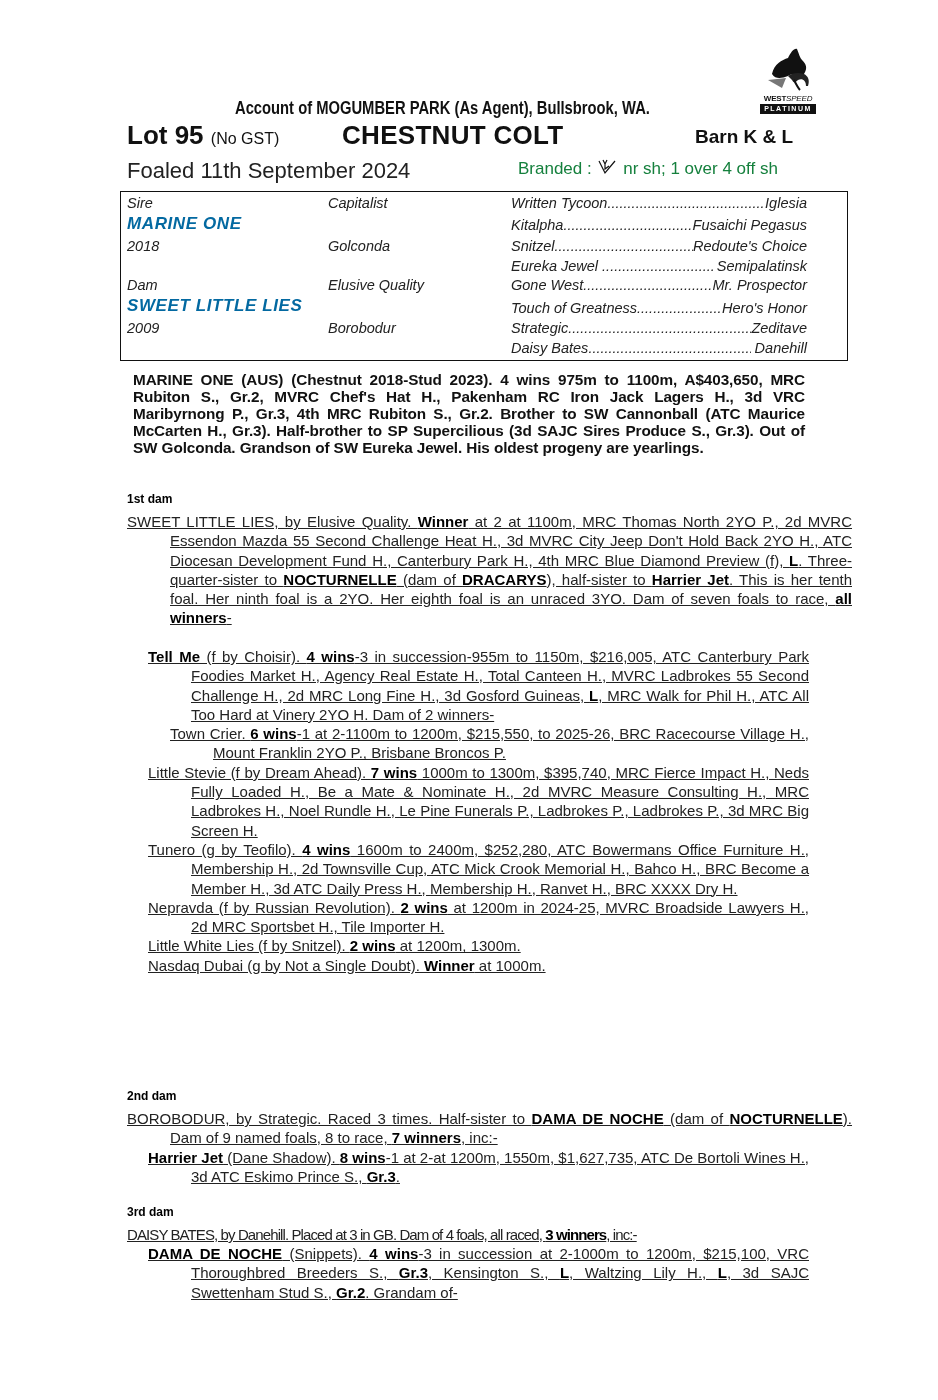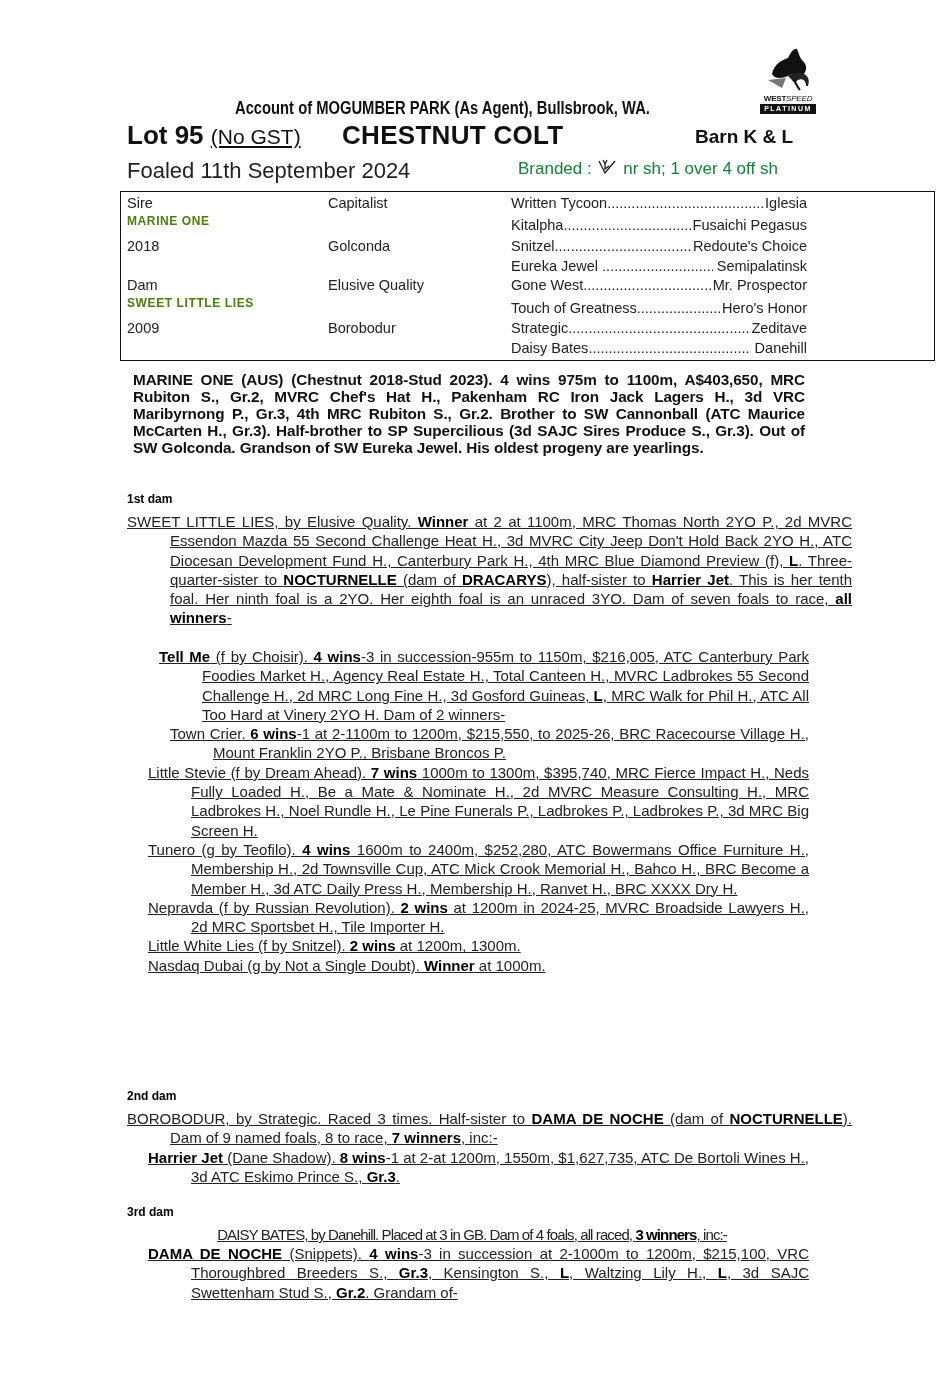--- a/index.html
+++ b/index.html
@@ -4,29 +4,29 @@
 <style>
   html, body { margin:0; padding:0; background:#ffffff; }
   body { width:938px; height:1400px; position:relative; overflow:hidden; color:#111; font-family:"Liberation Sans", sans-serif; }
   .abs { position:absolute; }
   .logo { left:758px; top:46px; width:60px; height:70px; }
   .logo-text { position:absolute; left:0; top:48px; width:60px; text-align:center; font-family:"Liberation Sans", sans-serif; font-size:8px; font-weight:bold; letter-spacing:-0.2px; }
   .logo-text i { font-weight:normal; font-style:italic; }
   .logo-badge { position:absolute; left:2px; top:58px; width:56px; height:10px; background:#111; color:#fff; font-size:7px; font-weight:bold; letter-spacing:1.5px; text-align:center; line-height:10px; }
   .account { left:235px; top:98px; font-size:18px; font-weight:bold; transform:scaleX(0.82); transform-origin:left top; letter-spacing:0px; white-space:nowrap; }
   .lot { left:127px; top:120px; font-size:26px; font-weight:bold; white-space:nowrap; }
-  .lot small { font-size:21px; font-weight:normal;text-decoration:underline; }
+  .lot small { font-size:16px; font-weight:normal; }
   .colour { left:342px; top:120px; font-size:26px; font-weight:bold; white-space:nowrap; letter-spacing:0.3px; }
   .barn { left:695px; top:126px; font-size:19px; font-weight:bold; white-space:nowrap; }
   .foaled { left:127px; top:158px; font-size:22px; color:#222; white-space:nowrap; }
   .branded { left:518px; top:158px; font-size:17px; color:#15803d; white-space:nowrap; }
   .brand-mark { display:inline-block; width:22px; height:18px; vertical-align:-2px; }
-  .ped { left:120px; top:191px; width:815px; height:170px; border:1.5px solid #111; box-sizing:border-box; }
+  .ped { left:120px; top:191px; width:728px; height:170px; border:1.5px solid #111; box-sizing:border-box;font-style:italic; }
   .ped .c { position:absolute; font-size:14.5px; color:#222; white-space:nowrap; }
-  .ped .b { font-weight:bold; font-size:12px; color:#4d7c0f; letter-spacing:0.6px; }
+  .ped .b { font-weight:bold; font-size:17px; color:#0369a1; letter-spacing:0.6px; }
   .ped .row { position:absolute; left:390px; width:296px; font-size:14.5px; color:#222; display:flex; white-space:nowrap; }
   .ped .row .dots { flex:1; overflow:hidden; }
   .ped .row .dots::after { content:"...................................................................................................."; letter-spacing:0px; }
   .sire-note { left:133px; top:371px; width:672px; font-size:15.3px; line-height:17px; font-weight:900; text-align:justify; letter-spacing:-0.1px; }
   .body-text { font-size:15px; line-height:19.3px; color:#222; text-align:justify;text-decoration:underline; }
   .body-text b { color:#000; }
   .sec-h { font-size:12px; font-weight:bold; color:#000; }
   .p { position:absolute; width:682px; }
   .hang { padding-left:43px; text-indent:-43px; }
 </style>
@@ -102,32 +102,32 @@
       <span>Zeditave</span>
     </div>
   <div class="row" style="top:148px"><span>Daisy Bates</span><span class="dots"></span>&nbsp;<span>Danehill</span></div>
 </div>
 
 <div class="abs sire-note">MARINE ONE (AUS) (Chestnut 2018-Stud 2023). 4 wins 975m to 1100m, A$403,650, MRC Rubiton S., Gr.2, MVRC Chef's Hat H., Pakenham RC Iron Jack Lagers H., 3d VRC Maribyrnong P., Gr.3, 4th MRC Rubiton S., Gr.2. Brother to SW Cannonball (ATC Maurice McCarten H., Gr.3). Half-brother to SP Supercilious (3d SAJC Sires Produce S., Gr.3). Out of SW Golconda. Grandson of SW Eureka Jewel. His oldest progeny are yearlings.</div>
 
 <div class="abs sec-h" style="left:127px;top:492px">1st dam</div>
 <div class="abs p body-text hang" style="left:127px;top:512px">SWEET LITTLE LIES, by Elusive Quality. <b>Winner</b> at 2 at 1100m, MRC Thomas North 2YO P., 2d MVRC Essendon Mazda 55 Second Challenge Heat H., 3d MVRC City Jeep Don't Hold Back 2YO H., ATC Diocesan Development Fund H., Canterbury Park H., 4th MRC Blue Diamond Preview (f), <b>L</b>. Three-quarter-sister to <b>NOCTURNELLE</b> (dam of <b>DRACARYS</b>), half-sister to <b>Harrier Jet</b>. This is her tenth foal. Her ninth foal is a 2YO. Her eighth foal is an unraced 3YO. Dam of seven foals to race, <b>all winners</b>-</div>
 <div class="abs body-text" style="left:148px;top:647px;width:661px">
-  <div class="hang" style="margin-left:11px"><b>Tell Me</b> (f by Choisir). <b>4 wins</b>-3 in succession-955m to 1150m, $216,005, ATC Canterbury Park Foodies Market H., Agency Real Estate H., Total Canteen H., MVRC Ladbrokes 55 Second Challenge H., 2d MRC Long Fine H., 3d Gosford Guineas, <b>L</b>, MRC Walk for Phil H., ATC All Too Hard at Vinery 2YO H. Dam of 2 winners-</div>
+  <div class="hang" style="margin-left:0"><b>Tell Me</b> (f by Choisir). <b>4 wins</b>-3 in succession-955m to 1150m, $216,005, ATC Canterbury Park Foodies Market H., Agency Real Estate H., Total Canteen H., MVRC Ladbrokes 55 Second Challenge H., 2d MRC Long Fine H., 3d Gosford Guineas, <b>L</b>, MRC Walk for Phil H., ATC All Too Hard at Vinery 2YO H. Dam of 2 winners-</div>
   <div class="hang" style="margin-left:22px">Town Crier. <b>6 wins</b>-1 at 2-1100m to 1200m, $215,550, to 2025-26, BRC Racecourse Village H., Mount Franklin 2YO P., Brisbane Broncos P.</div>
   <div class="hang">Little Stevie (f by Dream Ahead). <b>7 wins</b> 1000m to 1300m, $395,740, MRC Fierce Impact H., Neds Fully Loaded H., Be a Mate &amp; Nominate H., 2d MVRC Measure Consulting H., MRC Ladbrokes H., Noel Rundle H., Le Pine Funerals P., Ladbrokes P., Ladbrokes P., 3d MRC Big Screen H.</div>
   <div class="hang">Tunero (g by Teofilo). <b>4 wins</b> 1600m to 2400m, $252,280, ATC Bowermans Office Furniture H., Membership H., 2d Townsville Cup, ATC Mick Crook Memorial H., Bahco H., BRC Become a Member H., 3d ATC Daily Press H., Membership H., Ranvet H., BRC XXXX Dry H.</div>
   <div class="hang">Nepravda (f by Russian Revolution). <b>2 wins</b> at 1200m in 2024-25, MVRC Broadside Lawyers H., 2d MRC Sportsbet H., Tile Importer H.</div>
   <div class="hang">Little White Lies (f by Snitzel). <b>2 wins</b> at 1200m, 1300m.</div>
   <div class="hang">Nasdaq Dubai (g by Not a Single Doubt). <b>Winner</b> at 1000m.</div>
 </div>
 
 <div class="abs sec-h" style="left:127px;top:1089px">2nd dam</div>
 <div class="abs p body-text hang" style="left:127px;top:1109px">BOROBODUR, by Strategic. Raced 3 times. Half-sister to <b>DAMA DE NOCHE</b> (dam of <b>NOCTURNELLE</b>). Dam of 9 named foals, 8 to race, <b>7 winners</b>, inc:-</div>
 <div class="abs body-text" style="left:148px;top:1148px;width:661px">
   <div class="hang"><b>Harrier Jet</b> (Dane Shadow). <b>8 wins</b>-1 at 2-at 1200m, 1550m, $1,627,735, ATC De Bortoli Wines H., 3d ATC Eskimo Prince S., <b>Gr.3</b>.</div>
 </div>
 
 <div class="abs sec-h" style="left:127px;top:1205px">3rd dam</div>
-<div class="abs body-text" style="left:127px;top:1225px;width:690px;letter-spacing:-0.9px;white-space:nowrap;text-align:center">DAISY BATES, by Danehill. Placed at 3 in GB. Dam of 4 foals, all raced, <b>3 winners</b>, inc:-</div>
+<div class="abs body-text" style="left:127px;top:1225px;width:690px;letter-spacing:-0.9px;white-space:nowrap;text-align:left">DAISY BATES, by Danehill. Placed at 3 in GB. Dam of 4 foals, all raced, <b>3 winners</b>, inc:-</div>
 <div class="abs body-text" style="left:148px;top:1244px;width:661px">
   <div class="hang"><b>DAMA DE NOCHE</b> (Snippets). <b>4 wins</b>-3 in succession at 2-1000m to 1200m, $215,100, VRC Thoroughbred Breeders S., <b>Gr.3</b>, Kensington S., <b>L</b>, Waltzing Lily H., <b>L</b>, 3d SAJC Swettenham Stud S., <b>Gr.2</b>. Grandam of-</div>
 </div>
 
 </body></html>

